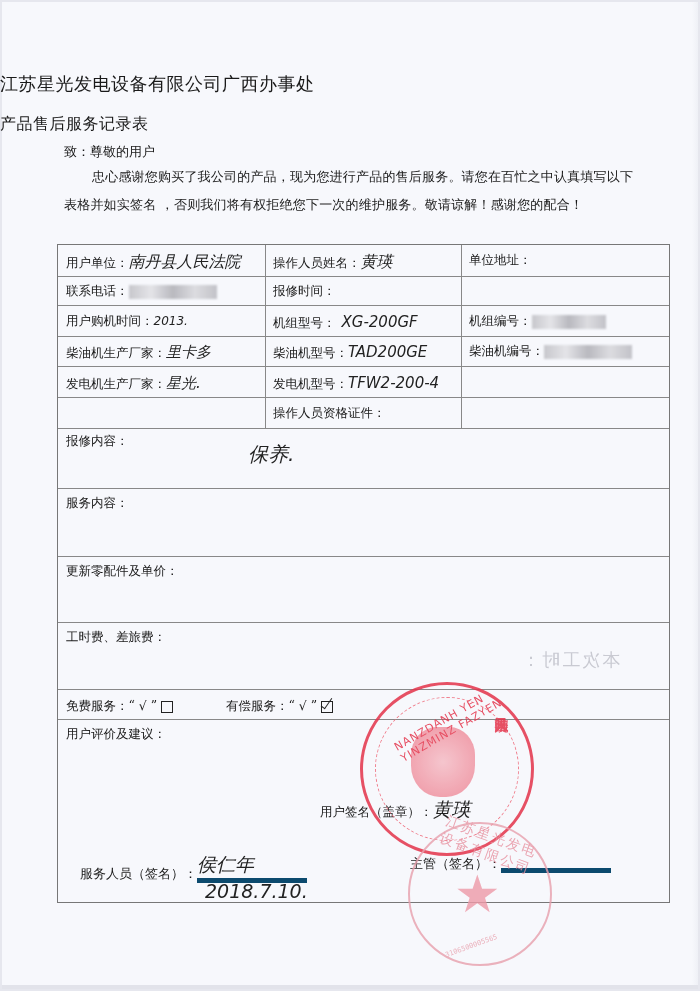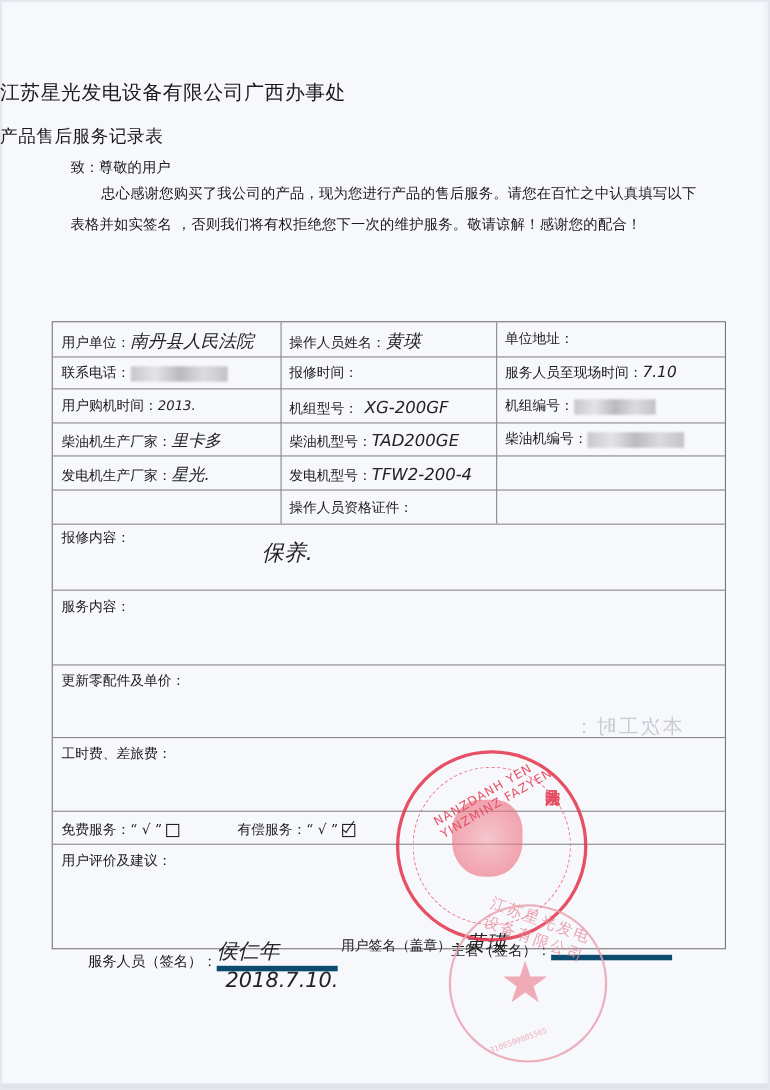--- a/index.html
+++ b/index.html
@@ -14,22 +14,22 @@
   .right-shadow { position:absolute; right:0; top:0; width:8px; height:991px;
     background:linear-gradient(to right, #f7f8fc, #eceef4); }
   .bottom-shadow { position:absolute; left:0; bottom:0; width:700px; height:6px; background:#e2e3ea; }
 
   .title { position:absolute; left:0; width:700px; text-align:left; letter-spacing:0.5px; }
   .title1 { top:72px; font-size:18px; }
   .title2 { top:114px; font-size:16px; }
   .salute { position:absolute; left:64px; top:143px; font-size:13px; }
   .para { position:absolute; left:64px; width:580px; font-size:13px; line-height:28px; top:163px; text-indent:28px; letter-spacing:0.2px; }
 
-  .table { position:absolute; left:47px; top:244px; width:613px; height:571px;
-    border:1.5px solid #777; box-sizing:border-box;margin-top:48px; }
+  .table { position:absolute; left:57px; top:244px; width:613px; height:659px;
+    border:1.5px solid #777; box-sizing:border-box; }
   .hl { position:absolute; left:0; width:100%; height:0; border-top:1px solid #888; }
   .vl { position:absolute; width:0; border-left:1px solid #888; }
   .cell { position:absolute; font-size:12.5px; white-space:nowrap; }
   .hw { font-family: "DejaVu Sans", sans-serif; font-style:italic; color:#222; font-weight:normal; }
   .blur { display:inline-block; height:14px; background:linear-gradient(90deg,#c7c7cc,#e4e4e8,#b9b9bf,#dcdce0,#c2c2c8); filter:blur(1px); vertical-align:middle; }
 
   .checkbox { display:inline-block; width:10px; height:10px; border:1px solid #222; vertical-align:middle; position:relative; margin-left:4px; }
   .checkbox.checked::after { content:""; position:absolute; left:2px; top:-6px; width:4px; height:12px; border-right:1.5px solid #222; border-bottom:1.5px solid #222; transform:rotate(35deg); }
 
   .ghost { position:absolute; left:520px; top:648px; font-size:18px; color:#c9cad2; transform:scaleX(-1); letter-spacing:2px; }
@@ -86,23 +86,20 @@
   </div>
   <div class="cell" style="left:411px; top:7px">
     <span>单位地址：</span><span class="hw"></span>
   </div>
 
   <div class="cell" style="left:8px; top:38px">
     <span>联系电话：</span><span class="blur" style="width:88px"></span>
   </div>
   <div class="cell" style="left:215px; top:38px">
     <span>报修时间：</span><span class="hw"></span>
-  </div>
-  <div class="cell" style="left:411px; top:38px">
-    <span>服务人员至现场时间：</span><span class="hw" style="font-size:14px">7.10</span>
   </div>
 
   <div class="cell" style="left:8px; top:68px">
     <span>用户购机时间：</span><span class="hw" style="font-size:12px">2013.</span>
   </div>
   <div class="cell" style="left:215px; top:68px">
     <span>机组型号：</span><span class="hw" style="font-size:15px; margin-left:6px">XG-200GF</span>
   </div>
   <div class="cell" style="left:411px; top:68px">
     <span>机组编号：</span><span class="blur" style="width:74px"></span>

